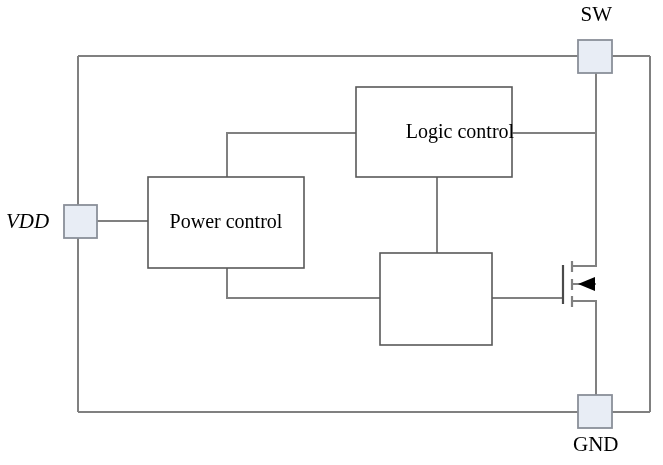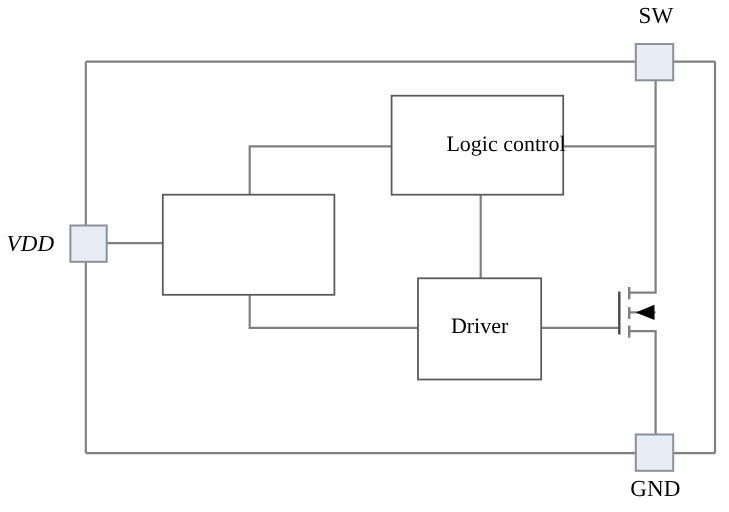--- a/index.html
+++ b/index.html
@@ -115,22 +115,22 @@
 
     <g fill="#e8edf5" stroke="#8a8f99" stroke-width="1.8">
       <rect x="64" y="205" width="33" height="33"></rect>
       <rect x="578" y="40" width="34" height="33"></rect>
       <rect x="578" y="395" width="34" height="33"></rect>
     </g>
   </svg>
 
   <div class="blk-label lbl-logic">Logic control</div>
 
+  <div class="blk-label lbl-power">Power control</div>
 
-  <div class="blk-label lbl-driver">Driver</div>
 
   <div class="pin-label lbl-vdd">VDD</div>
 
   <div class="pin-label lbl-sw">SW</div>
 
   <div class="pin-label lbl-gnd">GND</div>
 
 </div>
 
 </body></html>

